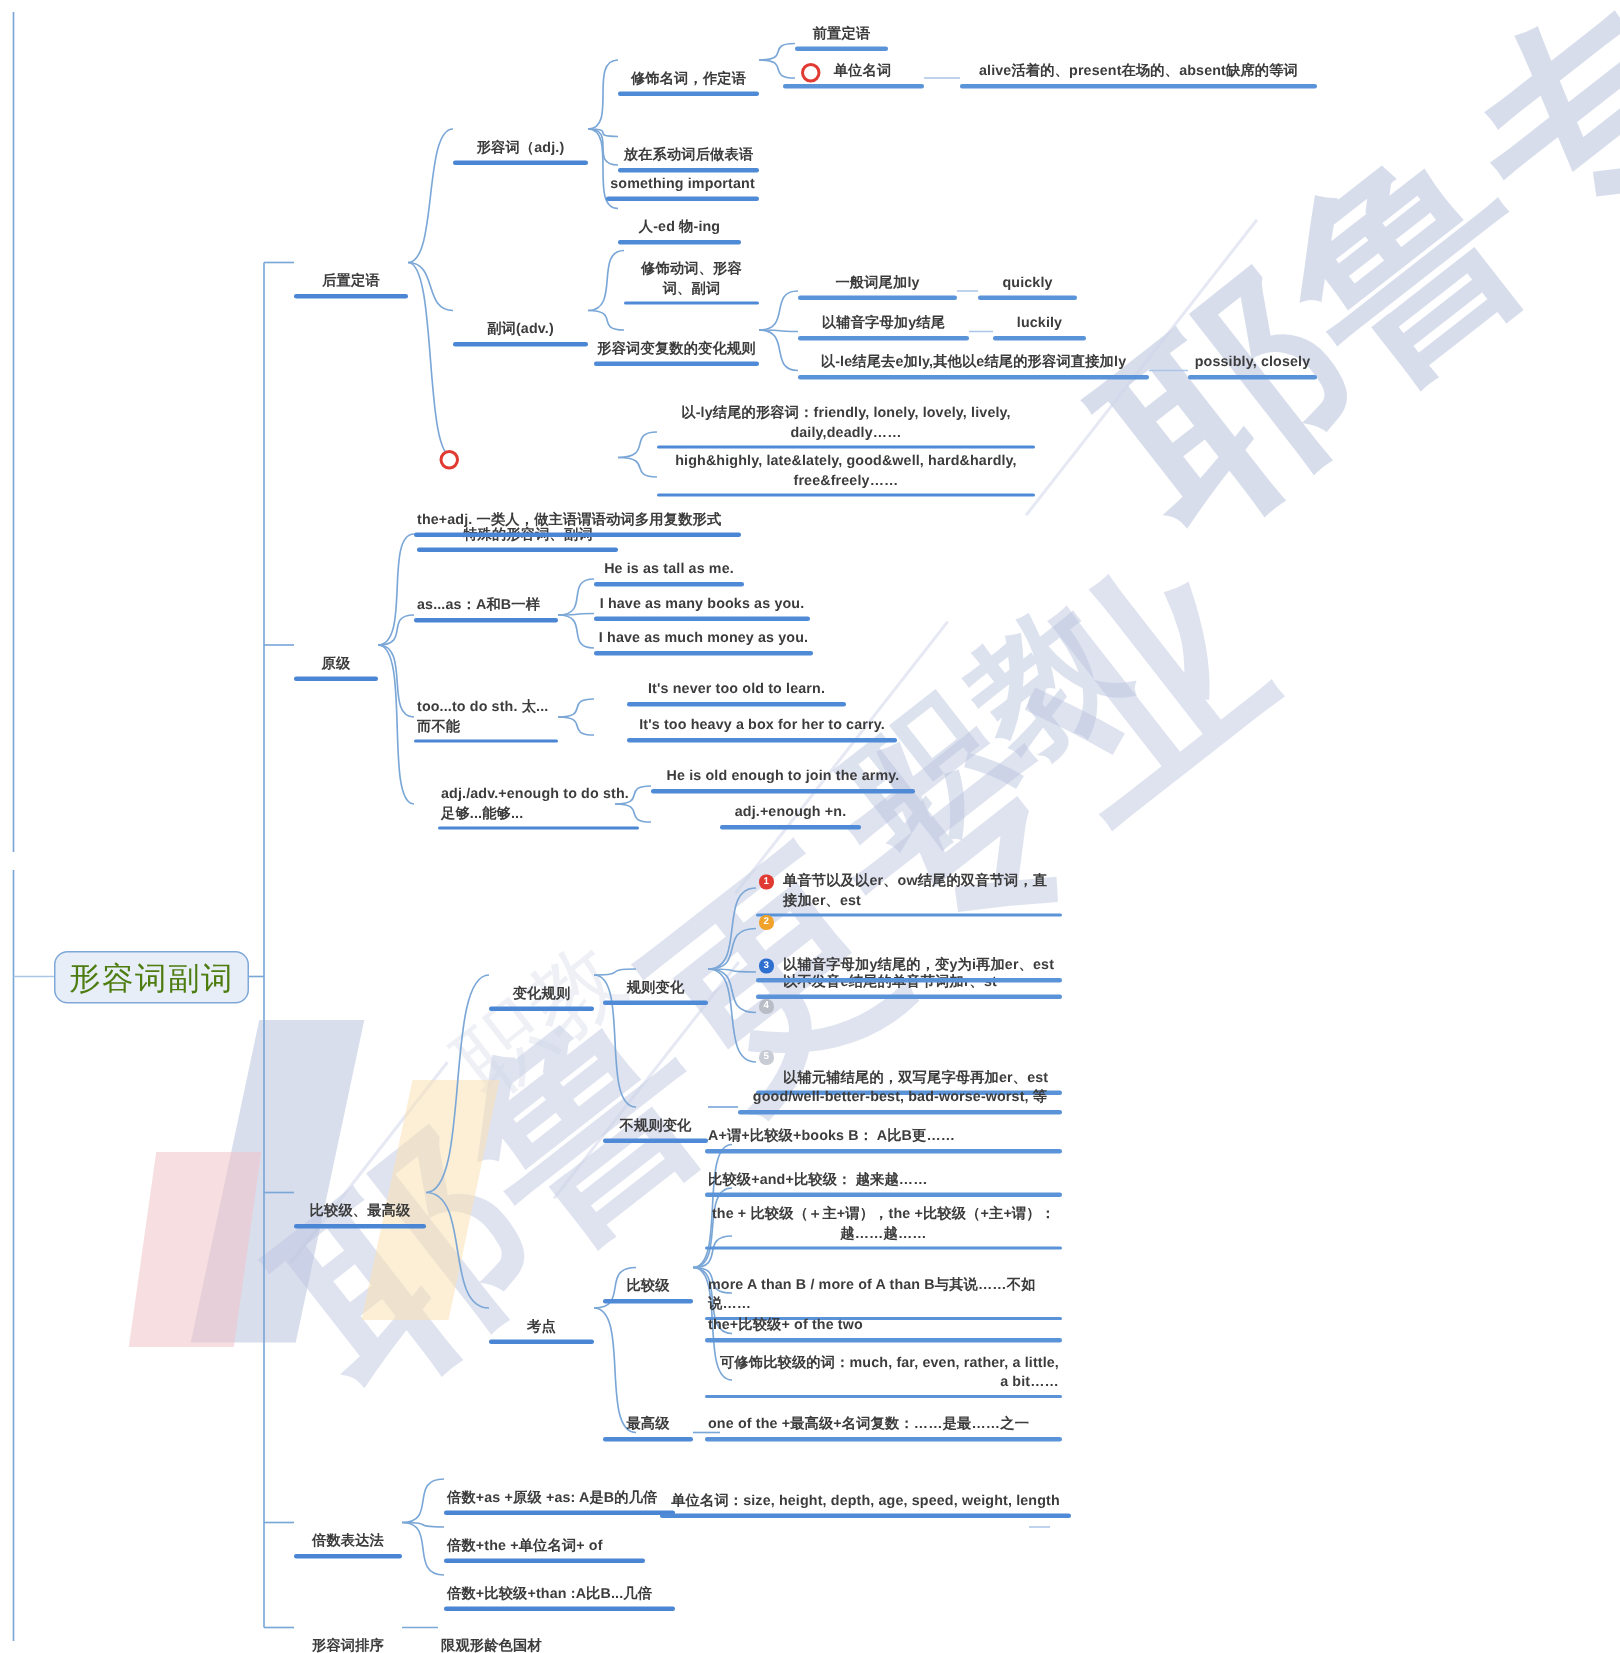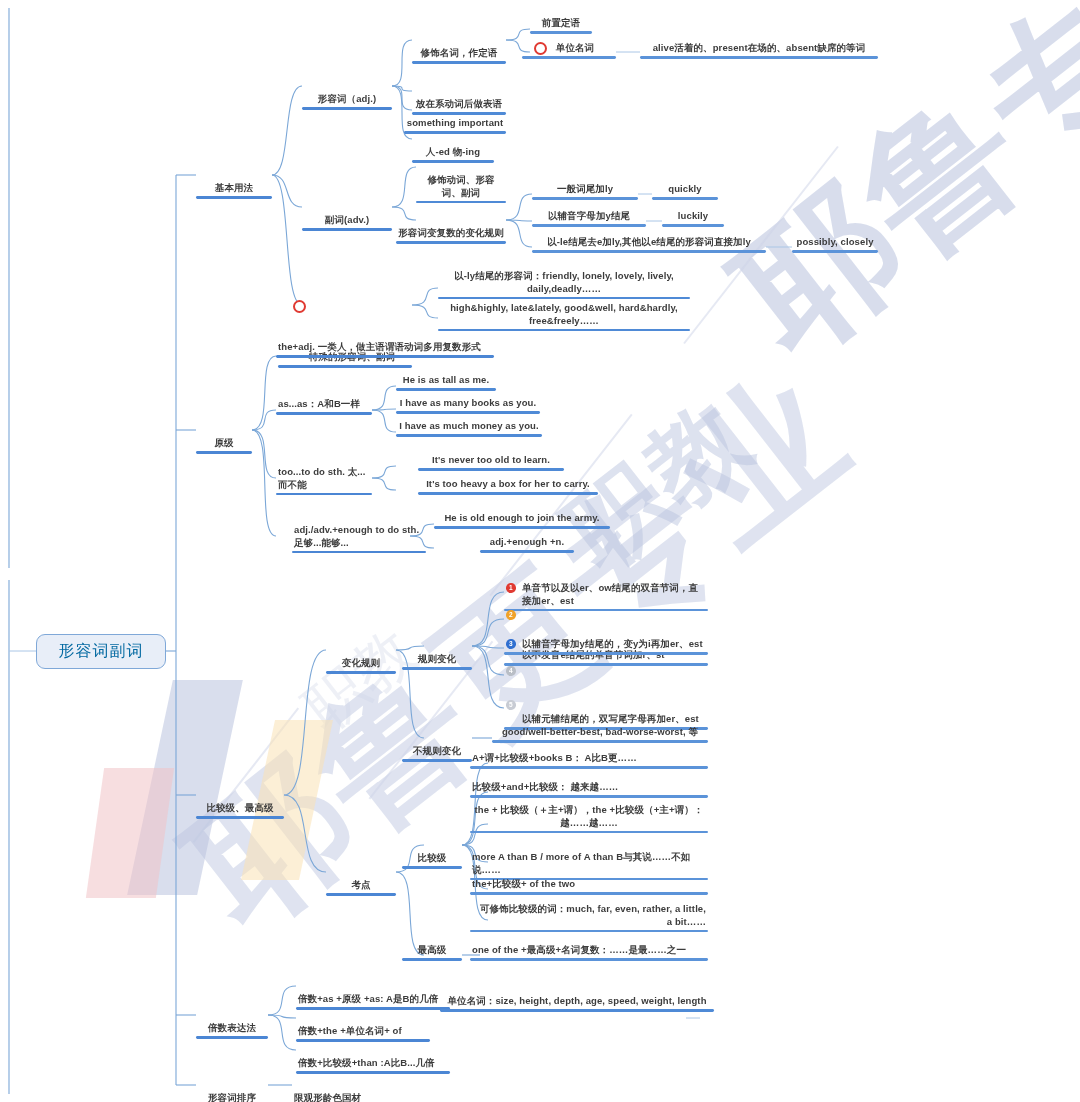--- a/index.html
+++ b/index.html
@@ -38,21 +38,21 @@
   .node.lvl3 .bar{background:#4f8ad6;}
   .node.lvl4 .bar{background:#5b93d9;}
   .node.ltxt .txt{text-align:left;}
 
   
   .root{
     position:absolute;left:36px;top:634px;width:128px;height:33px;
     border:1.4px solid #7fa8d8;border-radius:9px;background:#e8eef8;
     display:flex;align-items:center;justify-content:center;
   }
-  .root span{font-size:16px;font-weight:400;color:#0369a1;letter-spacing:1px;}
+  .root span{font-size:21px;font-weight:400;color:#4d7c0f;letter-spacing:1px;}
 
   
   .dot{position:absolute;width:9px;height:9px;border-radius:50%;
        display:flex;align-items:center;justify-content:center;}
   .dot.ring{border:2px solid #e03a32;background:#fff;}
   .num{position:absolute;width:9.5px;height:9.5px;border-radius:50%;
        color:#fff;font-size:6.5px;line-height:9.5px;text-align:center;font-weight:700;}
 </style>
 </head>
 <body>
@@ -167,21 +167,21 @@
     <path class="thin" d="M686,1018 L700,1018"></path>
 
     <path d="M268,1085 C286,1085 272,1085 292,1085"></path>
   </svg>
 
   <div class="root">
     <span>形容词副词</span>
   </div>
 
   <div class="node lvl1" style="left:196px;top:182px;width:76px;">
-    <span class="txt">基本用法</span>
+    <span class="txt">后置定语</span>
     <span class="bar"></span>
   </div>
   <div class="node lvl1" style="left:196px;top:437px;width:56px;">
     <span class="txt">原级</span>
     <span class="bar"></span>
   </div>
   <div class="node lvl1" style="left:196px;top:802px;width:88px;">
     <span class="txt">比较级、最高级</span>
     <span class="bar"></span>
   </div>

